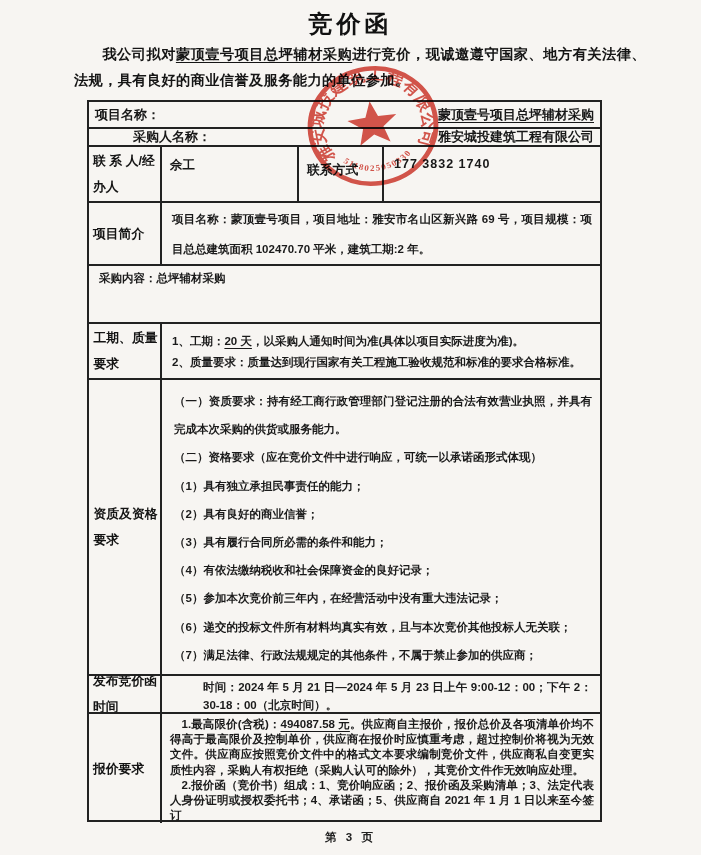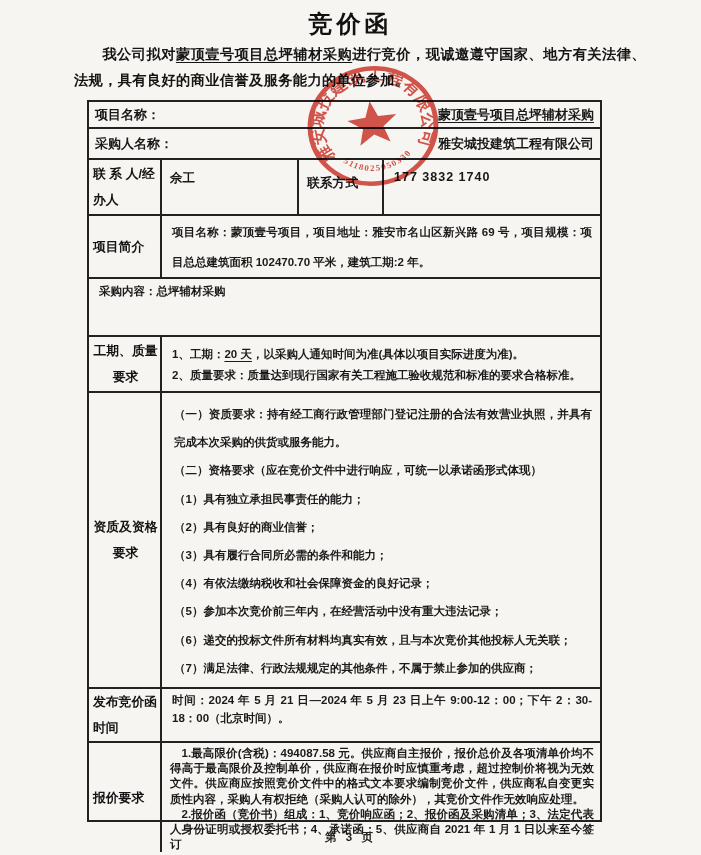--- a/index.html
+++ b/index.html
@@ -31,32 +31,32 @@
 
   
   .doc-table{
     position:absolute;left:87px;top:100px;width:515px;height:722px;
     box-sizing:border-box;border:2px solid #222;
     display:flex;flex-direction:column;background:transparent;
     font-size:11.5px;
   }
   .t-row{display:flex;box-sizing:border-box;border-bottom:2px solid #222;flex:none;}
   .t-row:last-child{border-bottom:none;flex:1;}
-  .r1{height:27px;}.r2{height:31px;}.r3{height:56px;}.r4{height:63px;}
-  .r5{height:58px;}.r6{height:56px;}.r7{height:296px;}.r8{height:54px;}
+  .r1{height:27px;}.r2{height:18px;padding-left:38px;}.r3{height:56px;}.r4{height:63px;}
+  .r5{height:58px;}.r6{height:56px;}.r7{height:296px;}.r8{height:38px;gap:31px;}
 
   .cell{box-sizing:border-box;overflow:hidden;}
   .lbl{
     width:73px;flex:none;border-right:2px solid #222;
     display:flex;align-items:center;
     padding:2px 2px 2px 4px;
     font-weight:700;font-size:12.8px;line-height:26px;
     white-space:pre-line;color:#141414;
   }
-  .lbl.center2{justify-content:center;text-align:center;}
+  .lbl.center2{justify-content:center;text-align:left;}
   .val{flex:1;padding:2px 8px 0 10px;text-align:justify;color:#1a1a1a;font-weight:600;}
 
   .full{flex:1;display:flex;align-items:center;padding:0 6px;
         font-size:13px;font-weight:700;justify-content:space-between;}
 
   
   .c-name{width:137px;flex:none;border-right:2px solid #222;padding:10px 24px 0 8px;
           font-size:12.5px;font-weight:700;}
   .c-mlabel{width:85px;flex:none;border-right:2px solid #222;padding:15px 4px 0 8px;
             font-size:12.8px;font-weight:700;}

